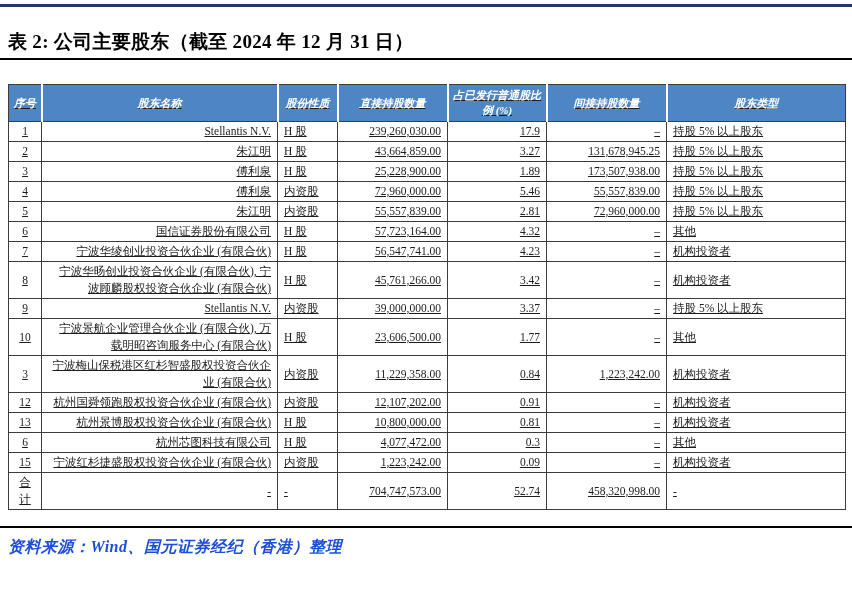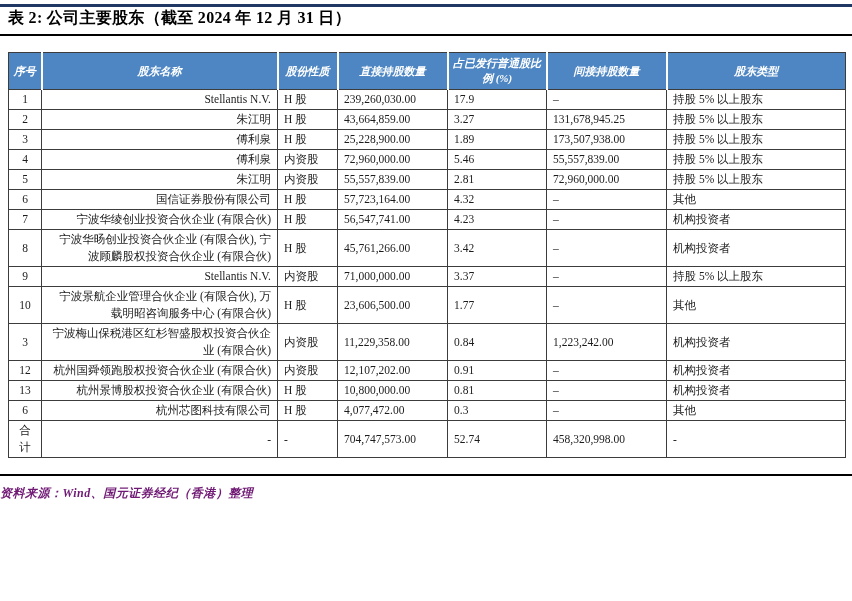--- a/index.html
+++ b/index.html
@@ -13,39 +13,40 @@
     color: #1c1c1c;
     overflow: hidden;
   }
   .top-rule {
     margin-top: 4px;
     height: 3px;
     background: #1f3864;
     width: 852px;
   }
   .title {
-    margin: 2px 8px 0 8px;
-    font-size: 16px;
+    margin: 26px 8px 0 8px;
+    font-size: 19px;
     font-weight: bold;
     line-height: 18px;
     color: #000000;
     letter-spacing: 0.3px;
   }
   .title-rule {
     margin-top: 7px;
     height: 2px;
     background: #000000;
     width: 852px;
   }
   table.sh-table {
-    margin: 16px 0 0 8px;
+    margin: 24px 0 0 8px;
     border-collapse: collapse;
     table-layout: fixed;
     width: 837px;
     font-size: 11.5px;
+    text-decoration: underline;
   }
   table.sh-table th {
     background: #4d86c3;
     color: #ffffff;
     font-style: italic;
     font-weight: bold;
     font-size: 11px;
     text-align: center;
     vertical-align: middle;
     padding: 3px 2px;
@@ -57,34 +58,34 @@
   table.sh-table th:first-child { border-left: 1px solid #3c3c3c; }
   table.sh-table td {
     border: 1px solid #3c3c3c;
     vertical-align: middle;
     padding: 1px 6px;
     line-height: 17px;
     word-break: break-all;
   }
   td.c0 { text-align: center; padding: 1px 2px; }
   td.c1 { padding-left: 8px; text-align: right; }
-  td.c3, td.c4, td.c5 { padding-left: 9px; }
+  td.c3, td.c4, td.c5 { padding-left: 9px; text-align: right; }
   td.c6 { padding-left: 9px; }
   .footer-rule {
     margin-top: 16px;
     height: 2px;
     background: #000000;
     width: 852px;
   }
   .source-note {
-    margin: 9px 8px 0 0;
-    font-size: 12px;
+    margin: 9px 8px 0 8px;
+    font-size: 16px;
     font-weight: bold;
     font-style: italic;
-    color: #701a75;
+    color: #1d4ed8;
     letter-spacing: 0.5px;
   }
 </style>
 </head>
 <body>
 
 <div class="page">
 
   <div class="top-rule"></div>
 
@@ -182,21 +183,21 @@
           <td class="c2">H 股</td>
           <td class="c3">45,761,266.00</td>
           <td class="c4">3.42</td>
           <td class="c5">–</td>
           <td class="c6">机构投资者</td>
         </tr>
         <tr>
           <td class="c0">9</td>
           <td class="c1">Stellantis N.V.</td>
           <td class="c2">内资股</td>
-          <td class="c3">71,000,000.00</td>
+          <td class="c3">39,000,000.00</td>
           <td class="c4">3.37</td>
           <td class="c5">–</td>
           <td class="c6">持股 5% 以上股东</td>
         </tr>
         <tr>
           <td class="c0">10</td>
           <td class="c1">宁波景航企业管理合伙企业 (有限合伙), 万载明昭咨询服务中心 (有限合伙)</td>
           <td class="c2">H 股</td>
           <td class="c3">23,606,500.00</td>
           <td class="c4">1.77</td>
@@ -231,20 +232,29 @@
           <td class="c6">机构投资者</td>
         </tr>
         <tr>
           <td class="c0">6</td>
           <td class="c1">杭州芯图科技有限公司</td>
           <td class="c2">H 股</td>
           <td class="c3">4,077,472.00</td>
           <td class="c4">0.3</td>
           <td class="c5">–</td>
           <td class="c6">其他</td>
+        </tr>
+        <tr>
+          <td class="c0">15</td>
+          <td class="c1">宁波红杉捷盛股权投资合伙企业 (有限合伙)</td>
+          <td class="c2">内资股</td>
+          <td class="c3">1,223,242.00</td>
+          <td class="c4">0.09</td>
+          <td class="c5">–</td>
+          <td class="c6">机构投资者</td>
         </tr>
         <tr>
           <td class="c0">合计</td>
           <td class="c1">-</td>
           <td class="c2">-</td>
           <td class="c3">704,747,573.00</td>
           <td class="c4">52.74</td>
           <td class="c5">458,320,998.00</td>
           <td class="c6">-</td>
         </tr>

